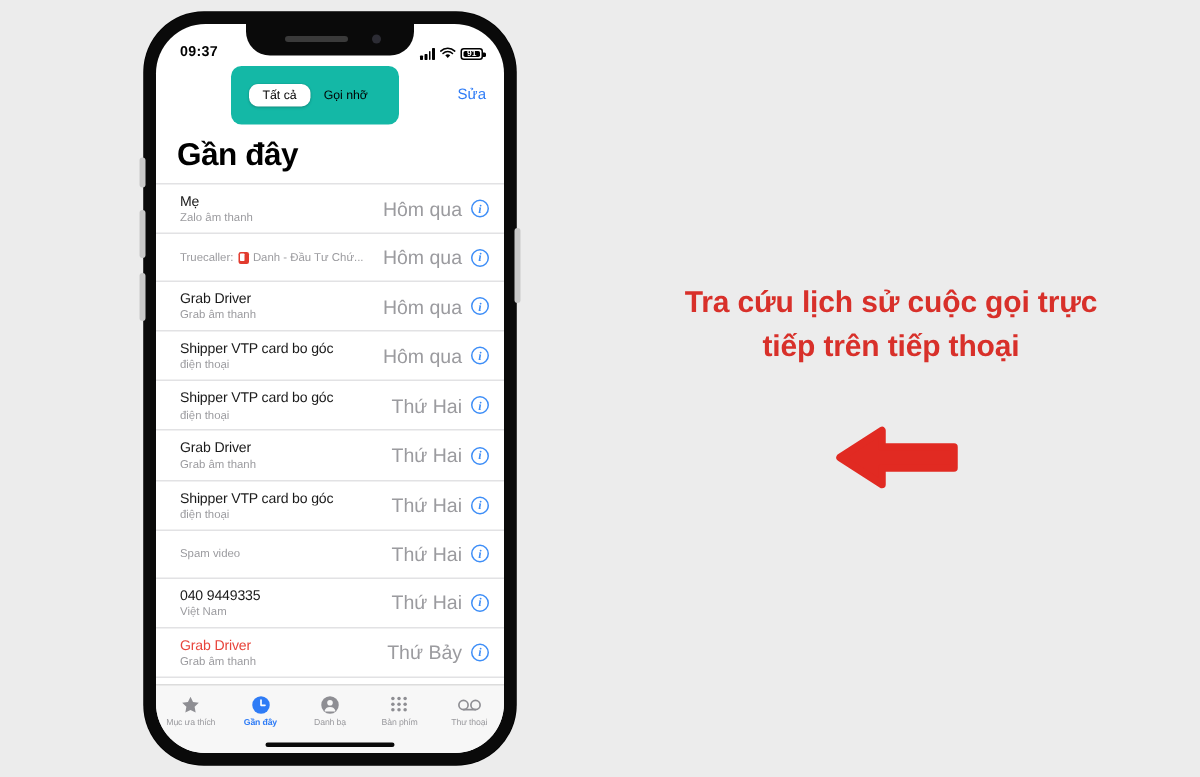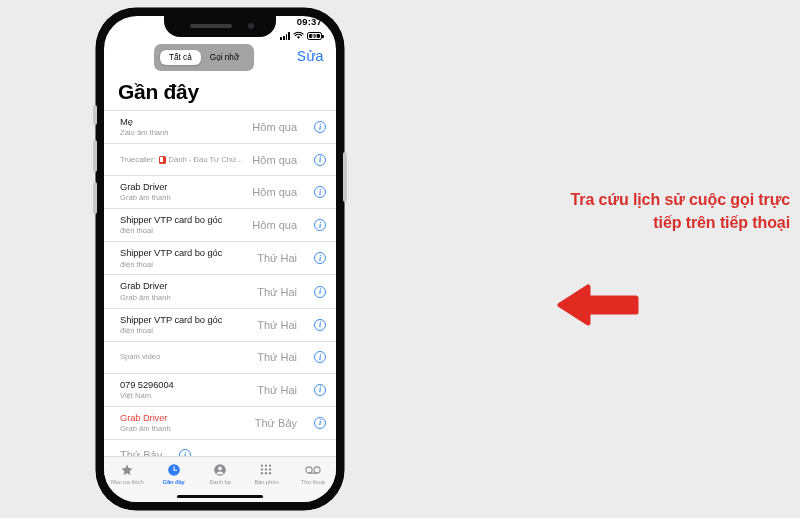--- a/index.html
+++ b/index.html
@@ -47,21 +47,21 @@
   }
   .notch-cam {
     position: absolute; right: 22px; top: 7px;
     width: 6px; height: 6px; background: #2c2c34; border-radius: 50%;
   }
 
   
   .status-bar {
     position: relative; height: 26px;
     display: flex; align-items: flex-end; justify-content: space-between;
-    padding: 0 14px 2px 16px; z-index: 20; flex-direction: column;
+    padding: 0 14px 2px 16px; z-index: 20;
   }
   .status-time { font-size: 9.5px; font-weight: 700; color: #000; letter-spacing: .2px; }
   .status-right { display: flex; align-items: flex-end; gap: 3px; }
   .sig { display: flex; align-items: flex-end; gap: 1px; height: 8px; }
   .sig i { display:block; width: 1.7px; background: #000; border-radius: .5px; }
   .sig i:nth-child(1){height:3px;} .sig i:nth-child(2){height:4.5px;}
   .sig i:nth-child(3){height:6px;} .sig i:nth-child(4){height:8px;}
   .batt {
     position: relative; width: 15px; height: 8px;
     border: 1px solid #000; border-radius: 2.2px;
@@ -72,29 +72,29 @@
   .batt-fill{ position:absolute; left:1px; top:1px; bottom:1px; right:1px;
     background:#000; border-radius:1.2px;}
   .batt-num{ position:relative; z-index:2; color:#fff; font-size:5.6px; font-weight:700;}
 
   
   .nav-row {
     display: flex; align-items: center; justify-content: space-between;
     padding: 2px 12px 4px 12px;
   }
   .segmented {
-    display: flex; background: #a3a3a3; border-radius: 7px; padding: 6px;
+    display: flex; background: #14b8a6; border-radius: 7px; padding: 12px;
     margin: 0 auto 0 38px;
   }
   .seg {
     font-size: 8.2px; color: #000; padding: 3px 9px; border-radius: 6px;
     white-space: nowrap; line-height: 1.1;
   }
   .seg.active { background: #fff; box-shadow: 0 0 1px rgba(0,0,0,.28), 0 1px 2px rgba(0,0,0,.14); font-weight: 400; }
-  .edit-btn { font-size: 15px; color: #2f7cf6; white-space: nowrap; font-family: Liberation Mono, monospace; }
+  .edit-btn { font-size: 10px; color: #2f7cf6; white-space: nowrap; }
 
   
   .page-title {
     font-size: 21px; font-weight: 700; color: #000;
     padding: 5px 14px 6px 14px; letter-spacing: -.3px;
   }
 
   
   .call-list { height: 350px; overflow: hidden; }
   .call-row {
@@ -118,21 +118,21 @@
   }
   .spam-badge {
     display:inline-block; width: 7px; height: 8px; background: #e23b2e;
     border-radius: 1.5px; flex: 0 0 auto;
     position: relative;
   }
   .spam-badge::after{
     content:""; position:absolute; left:1.8px; top:1.2px;
     width:3px; height:5px; background:#fff; border-radius:.5px;
   }
-  .call-time { font-size: 11px; color: #9b9b9f; margin-right: 17px; white-space: nowrap; }
+  .call-time { font-size: 13px; color: #9b9b9f; margin-right: 6px; white-space: nowrap; }
   .info-btn {
     flex: 0 0 auto; width: 12px; height: 12px; border-radius: 50%;
     border: 1px solid #3e8ef7; color: #3e8ef7;
     font-size: 8px; font-style: italic; font-weight: 700;
     display: flex; align-items: center; justify-content: center;
     font-family: "Liberation Serif", serif;
   }
 
   
   .tab-bar {
@@ -149,22 +149,22 @@
   .tab-ico { height: 15px; display: flex; align-items: center; justify-content: center; color: #8e8e93; }
   .tab.active .tab-ico { color: #2f7cf6; }
   .home-ind {
     position: absolute; left: 50%; bottom: 4px; transform: translateX(-50%);
     width: 86px; height: 3px; background: #0a0a0a; border-radius: 2px;
   }
 
   
   .annotation {
     position: absolute; left: 398px; top: 188px; width: 392px;
-    text-align: right;
-    font-size: 16px; font-weight: 700; color: #d8302a;
+    text-align: center;
+    font-size: 20px; font-weight: 700; color: #d8302a;
     line-height: 1.45; letter-spacing: -.1px;
   }
   .arrow-wrap {
     position: absolute; left: 556px; top: 283px;
     width: 84px; height: 44px;
   }
 </style>
 </head>
 <body>
 
@@ -299,21 +299,21 @@
           <div class="call-sub">
               <span>Spam video</span>
             </div>
         </div>
         <div class="call-time">Thứ Hai</div>
         <div class="info-btn">i</div>
       </div>
 
       <div class="call-row">
         <div class="call-main">
-          <div class="call-name">079 5296004</div>
+          <div class="call-name">040 9449335</div>
           <div class="call-sub">
               <span>Việt Nam</span>
             </div>
         </div>
         <div class="call-time">Thứ Hai</div>
         <div class="info-btn">i</div>
       </div>
 
       <div class="call-row">
         <div class="call-main">

